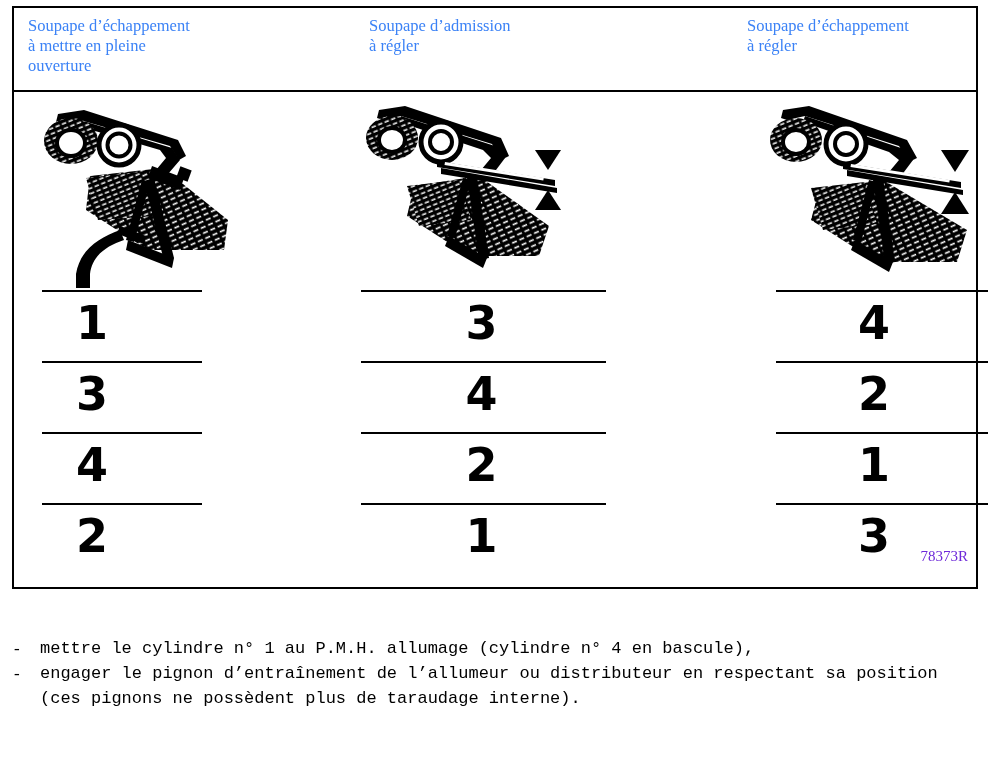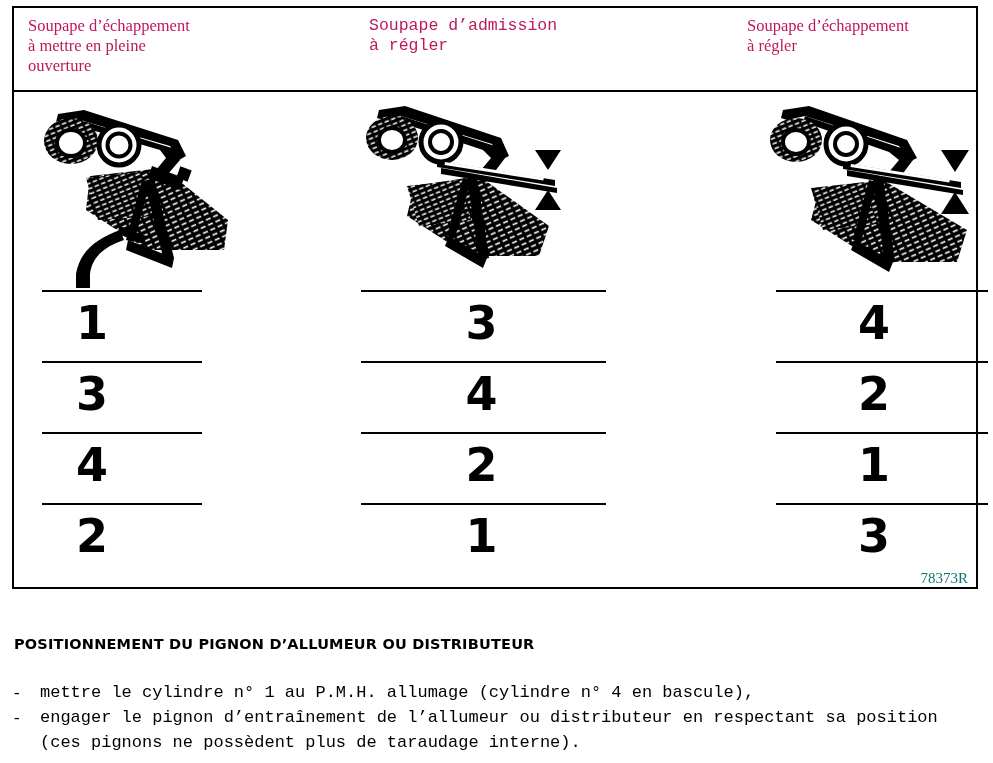--- a/index.html
+++ b/index.html
@@ -37,25 +37,25 @@
     border-bottom: 2px solid #000000;
     box-sizing: border-box;
   }
 
   .header-cell {
     position: absolute;
     top: 8px;
     font-family: "Liberation Serif", serif;
     font-size: 16.5px;
     line-height: 20px;
-    color: #be185d;
+    color: #3b82f6;
     white-space: pre-line;
   }
   .header-cell.c0 { left: 14px;  width: 300px; }
-  .header-cell.c1 { left: 355px; width: 300px; font-family: Liberation Mono, monospace; }
+  .header-cell.c1 { left: 355px; width: 300px; }
   .header-cell.c2 { left: 733px; width: 300px; }
 
   #table-body {
     position: absolute;
     left: 0;
     top: 84px;
     right: 0;
     bottom: 0;
   }
 
@@ -112,24 +112,24 @@
     line-height: 50px;
     color: #000000;
   }
   .valve-column.col0 .order-num { padding-right: 60px; }
   .valve-column.col1 .order-num { padding-right: 4px; }
   .valve-column.col2 .order-num { padding-right: 16px; }
 
   #figure-ref {
     position: absolute;
     right: 8px;
-    bottom: 0;
+    bottom: 22px;
     font-family: "Liberation Serif", serif;
     font-size: 15px;
-    color: #0f766e;
+    color: #6d28d9;
   }
 
   
   #instructions {
     position: absolute;
     left: 14px;
     top: 636px;
     width: 965px;
   }
   #instructions-heading {
@@ -355,21 +355,20 @@
         </div>
       </div>
     </div>
 
   </div>
 
   <div id="figure-ref">78373R</div>
 </div>
 
 <div id="instructions">
-  <div id="instructions-heading">POSITIONNEMENT DU PIGNON D’ALLUMEUR OU DISTRIBUTEUR</div>
 
   <div class="bullet-row">
     <span class="bullet-mark">-</span>
     <span class="bullet-text">mettre le cylindre n° 1 au P.M.H. allumage (cylindre n° 4 en bascule),</span>
   </div>
 
   <div class="bullet-row">
     <span class="bullet-mark">-</span>
     <span class="bullet-text">engager le pignon d’entraînement de l’allumeur ou distributeur en respectant sa position (ces pignons ne possèdent plus de taraudage interne).</span>
   </div>

